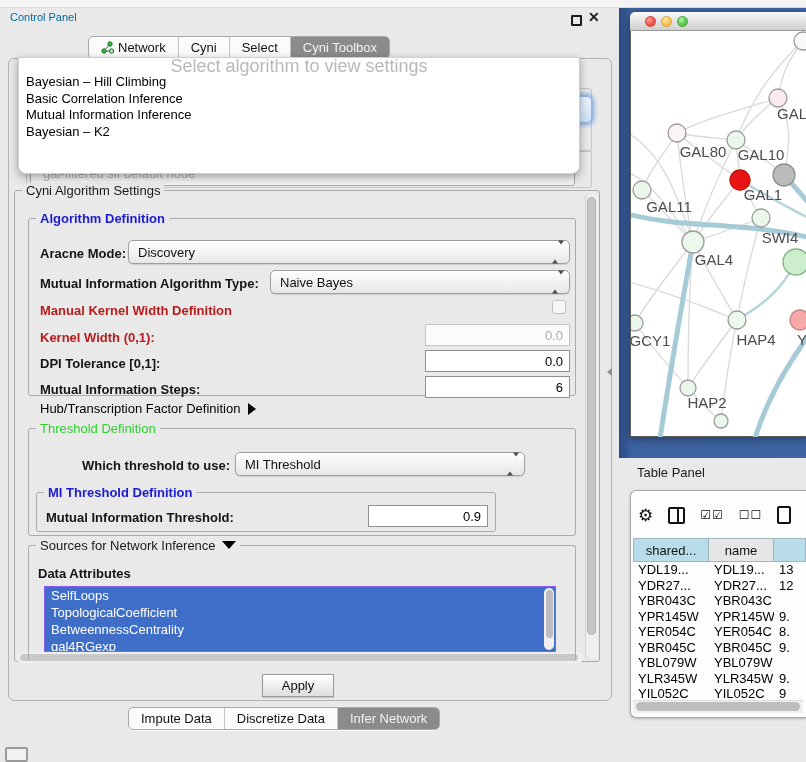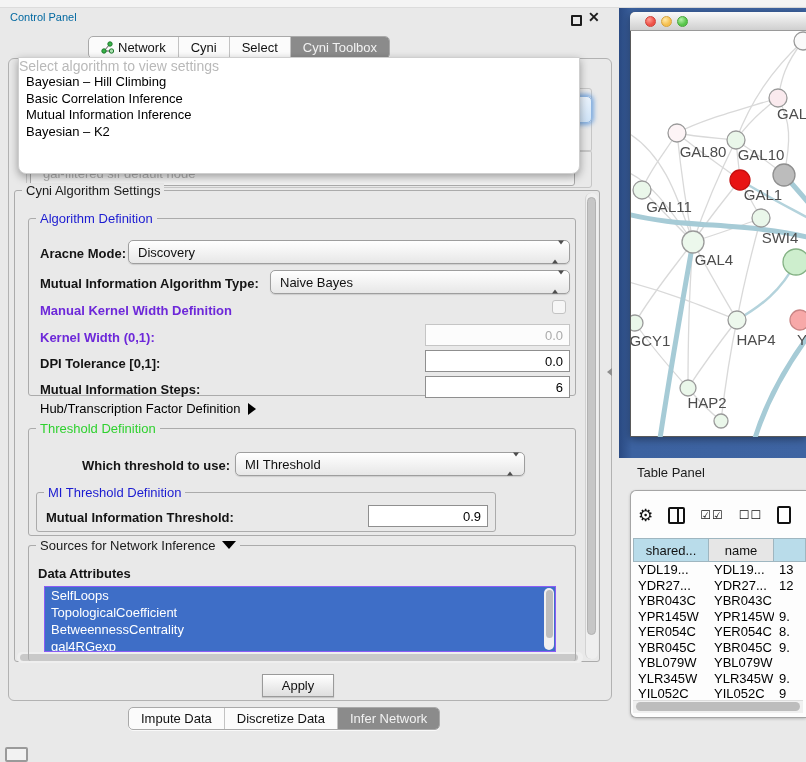--- a/index.html
+++ b/index.html
@@ -34,33 +34,33 @@
   #ghost-combo-btn .tri-up{margin:6px auto 1px;}
   #ghost-combo-btn .tri-down{margin:0 auto;}
   #ghost-field{left:30px;top:160px;width:545px;height:26px;border:1px solid #a9a9a9;
     border-radius:3px;background:#f2f2f2;display:flex;align-items:center;padding-left:12px;
     font-size:13px;color:#b0b0b0;}
 
   
   #algo-dropdown{left:18px;top:57px;width:562px;height:117px;background:#ffffff;
     border:1px solid #cfcfcf;border-radius:0 0 8px 8px;z-index:30;
     box-shadow:0 3px 8px rgba(0,0,0,.35);padding-top:1px;}
-  #dd-header{text-align:left;font-size:14px;color:#b9b9b9;height:15px;line-height:15px;}
+  #dd-header{text-align:center;font-size:18px;color:#b9b9b9;height:15px;line-height:15px;}
   .dd-item{height:16.5px;line-height:16.5px;font-size:13px;color:#000;padding-left:7px;white-space:nowrap;}
   .dd-item.bold{font-weight:bold;}
 
   
   .group{border:1px solid #ababab;border-radius:3px;}
   .legend{background:#e9e9e9;padding:0 4px;font-size:13px;white-space:nowrap;z-index:5;}
-  .legend.blue{color:#1b1bd1;}
+  .legend.blue{color:#1b1bd1;font-weight:bold;}
   .legend.green{color:#2fd12f;}
   .legend.plain{color:#1a1a1a;}
 
   .flabel{font-size:13px;font-weight:bold;color:#141414;white-space:nowrap;}
-  .flabel.dis{color:#6d28d9;text-align:right;}
+  .flabel.dis{color:#b91c1c;text-align:right;}
 
   .combo{background:linear-gradient(#ffffff,#e7e7e7);border:1px solid #9e9e9e;border-radius:5px;
     font-size:13px;color:#111;display:flex;align-items:center;padding-left:9px;
     box-shadow:0 1px 1px rgba(0,0,0,.12);}
   .combo .arrows{position:absolute;right:5px;top:50%;transform:translateY(-50%);}
   .tri-up{width:0;height:0;border-left:3.5px solid transparent;border-right:3.5px solid transparent;
     border-bottom:4px solid #4d4d4d;margin-bottom:2px;}
   .tri-down{width:0;height:0;border-left:3.5px solid transparent;border-right:3.5px solid transparent;
     border-top:4px solid #4d4d4d;}
 

